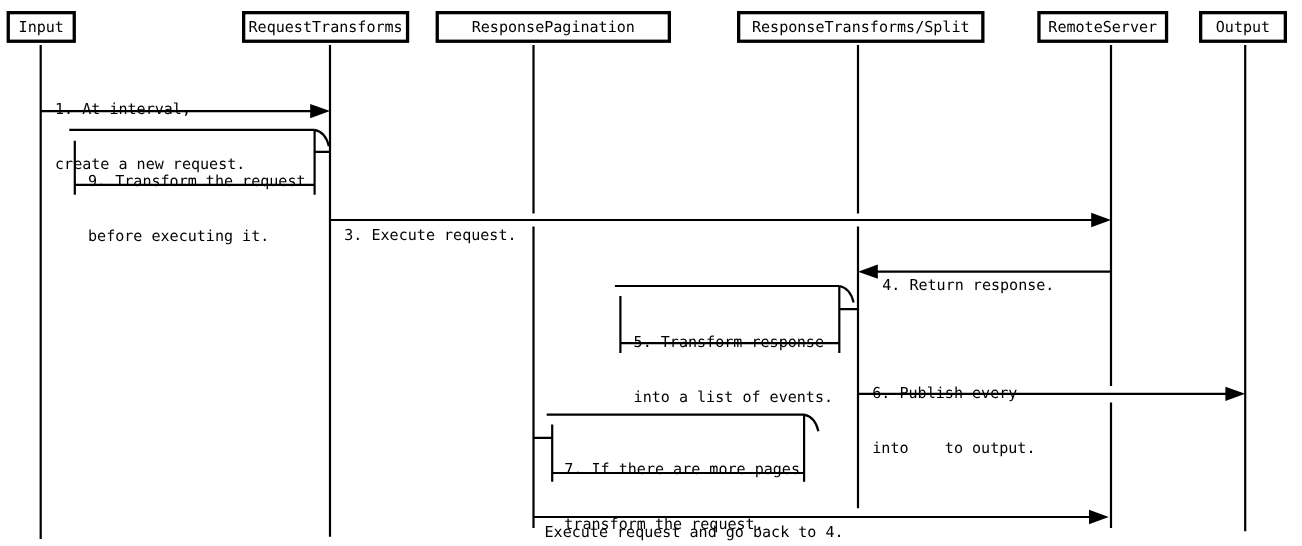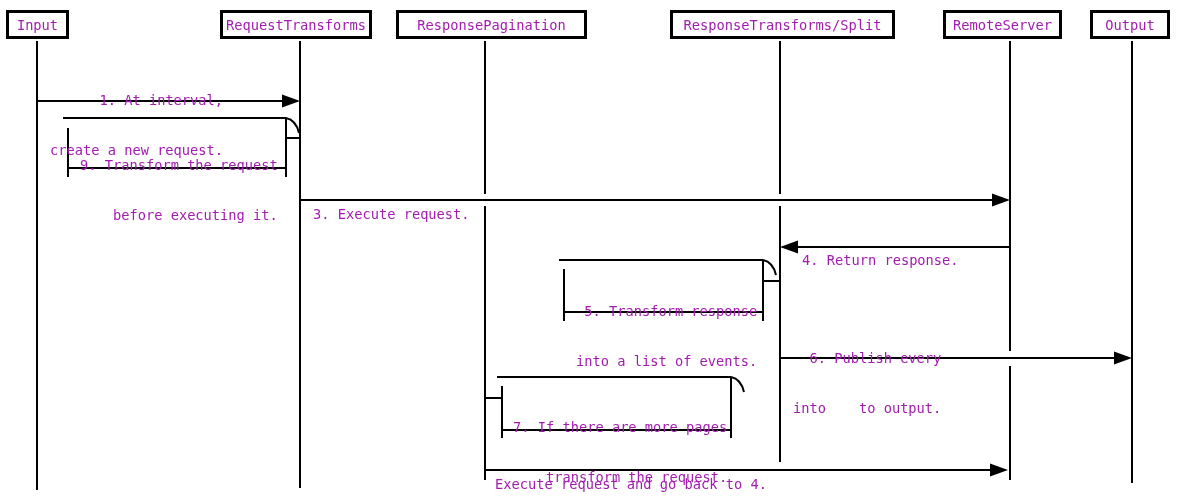--- a/index.html
+++ b/index.html
@@ -1,32 +1,32 @@
 <!DOCTYPE html>
 <html><head>
 <meta charset="utf-8">
 <style>
   html,body{margin:0;padding:0;background:#ffffff;}
   #stage{
     position:relative;width:1184px;height:496px;background:#ffffff;overflow:hidden;
-    font-family:"DejaVu Sans Mono","Liberation Mono",monospace;color:#a21caf;
+    font-family:"DejaVu Sans Mono","Liberation Mono",monospace;color:#000000;
   }
   #wires{position:absolute;left:0;top:0;}
   .stroke{stroke:#000;stroke-width:2;fill:none;}
   .head{fill:#000;stroke:none;}
   .actor{
     position:absolute;top:10px;height:29px;box-sizing:border-box;
     border:3px solid #000;background:#fff;
     display:flex;align-items:center;justify-content:center;
     font-size:13.7px;white-space:pre;
   }
   .msg{
     position:absolute;font-size:13.7px;line-height:16.5px;white-space:pre;
   }
-  .msg div{white-space:pre;text-align:right;}
+  .msg div{white-space:pre;}
 </style>
 </head>
 <body>
 
 <div id="stage">
 
   <svg id="wires" width="1184" height="496" viewBox="0 0 1184 496">
 
     <g>
       <path class="stroke" d="M37 41 V490"></path>
@@ -83,21 +83,21 @@
     </g>
 
     <g>
       <path class="stroke" d="M485 470 H992"></path>
       <polygon class="head" points="1008,470 990,463.5 990,476.5"></polygon>
     </g>
   </svg>
 
   <div class="actor" style="left:6px;width:63px;">Input</div>
   <div class="actor" style="left:220px;width:152px;">RequestTransforms</div>
-  <div class="actor" style="left:396px;width:191px;">ResponsePagination</div>
+  <div class="actor" style="left:396px;width:214px;">ResponsePagination</div>
   <div class="actor" style="left:670px;width:225px;">ResponseTransforms/Split</div>
   <div class="actor" style="left:943px;width:119px;">RemoteServer</div>
   <div class="actor" style="left:1090px;width:80px;">Output</div>
 
   <div class="msg" style="left:50px;top:59px;">
     <div>1. At interval,</div>
     <div>create a new request.</div>
   </div>
 
   <div class="msg" style="left:80px;top:124px;">

